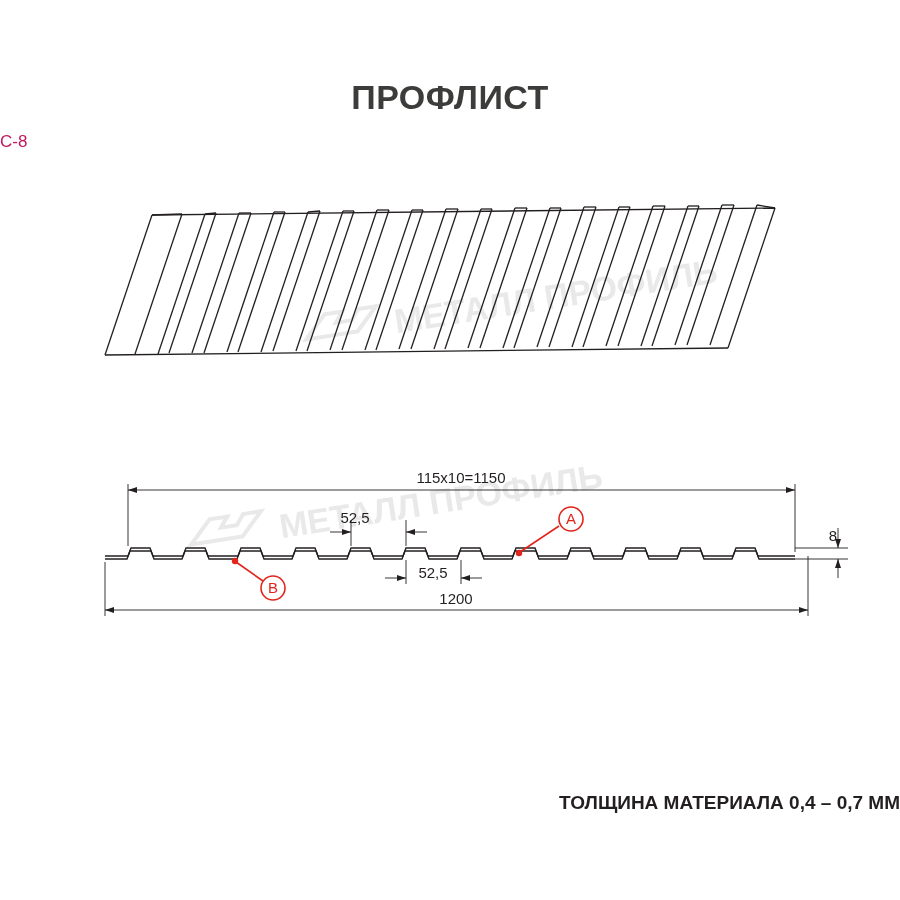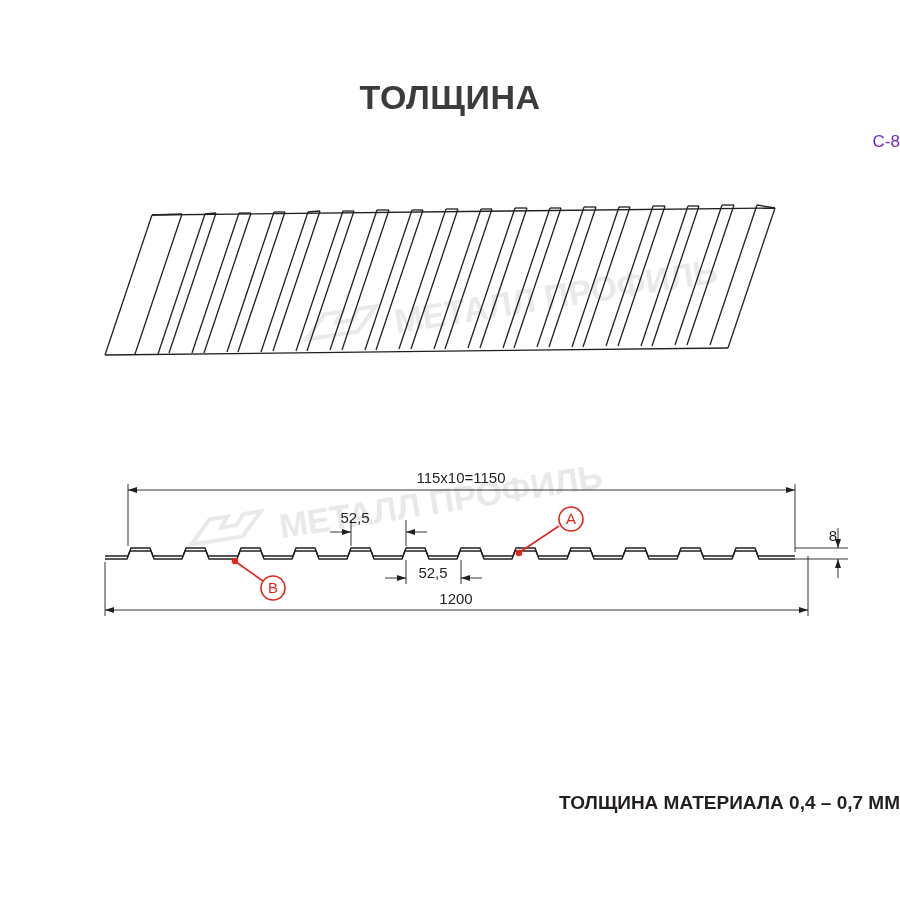--- a/index.html
+++ b/index.html
@@ -29,23 +29,23 @@
     font-size: 34px;
     font-weight: bold;
     letter-spacing: 0.5px;
     color: #3c3c3b;
   }
   .subtitle {
     position: absolute;
     top: 132px;
     left: 0;
     width: 900px;
-    text-align: right;
+    text-align: left;
     font-size: 17px;
-    color: #6d28d9;
+    color: #be185d;
   }
   .footer-note {
     position: absolute;
     top: 792px;
     left: 0;
     width: 900px;
     text-align: right;
     font-size: 19px;
     font-weight: bold;
     color: #231f20;
@@ -72,21 +72,21 @@
     font-family: "Liberation Sans", sans-serif;
     font-weight: bold;
     fill: #e9e9e9;
   }
 </style>
 </head>
 <body>
 
 <div class="page">
 
-  <div class="title">ТОЛЩИНА</div>
+  <div class="title">ПРОФЛИСТ</div>
   <div class="subtitle">С-8</div>
 
   <svg class="drawing" viewBox="0 0 900 900">
 
     <g class="wm">
       <g transform="translate(300,300) rotate(-9)">
         <path d="M0,40 l22,-22 l18,0 l-8,10 l16,0 l8,-10 l18,0 l-22,22 z" fill="none" stroke="#e9e9e9" stroke-width="4"></path>
         <text x="90" y="48" font-size="34">МЕТАЛЛ ПРОФИЛЬ</text>
       </g>
     </g>

